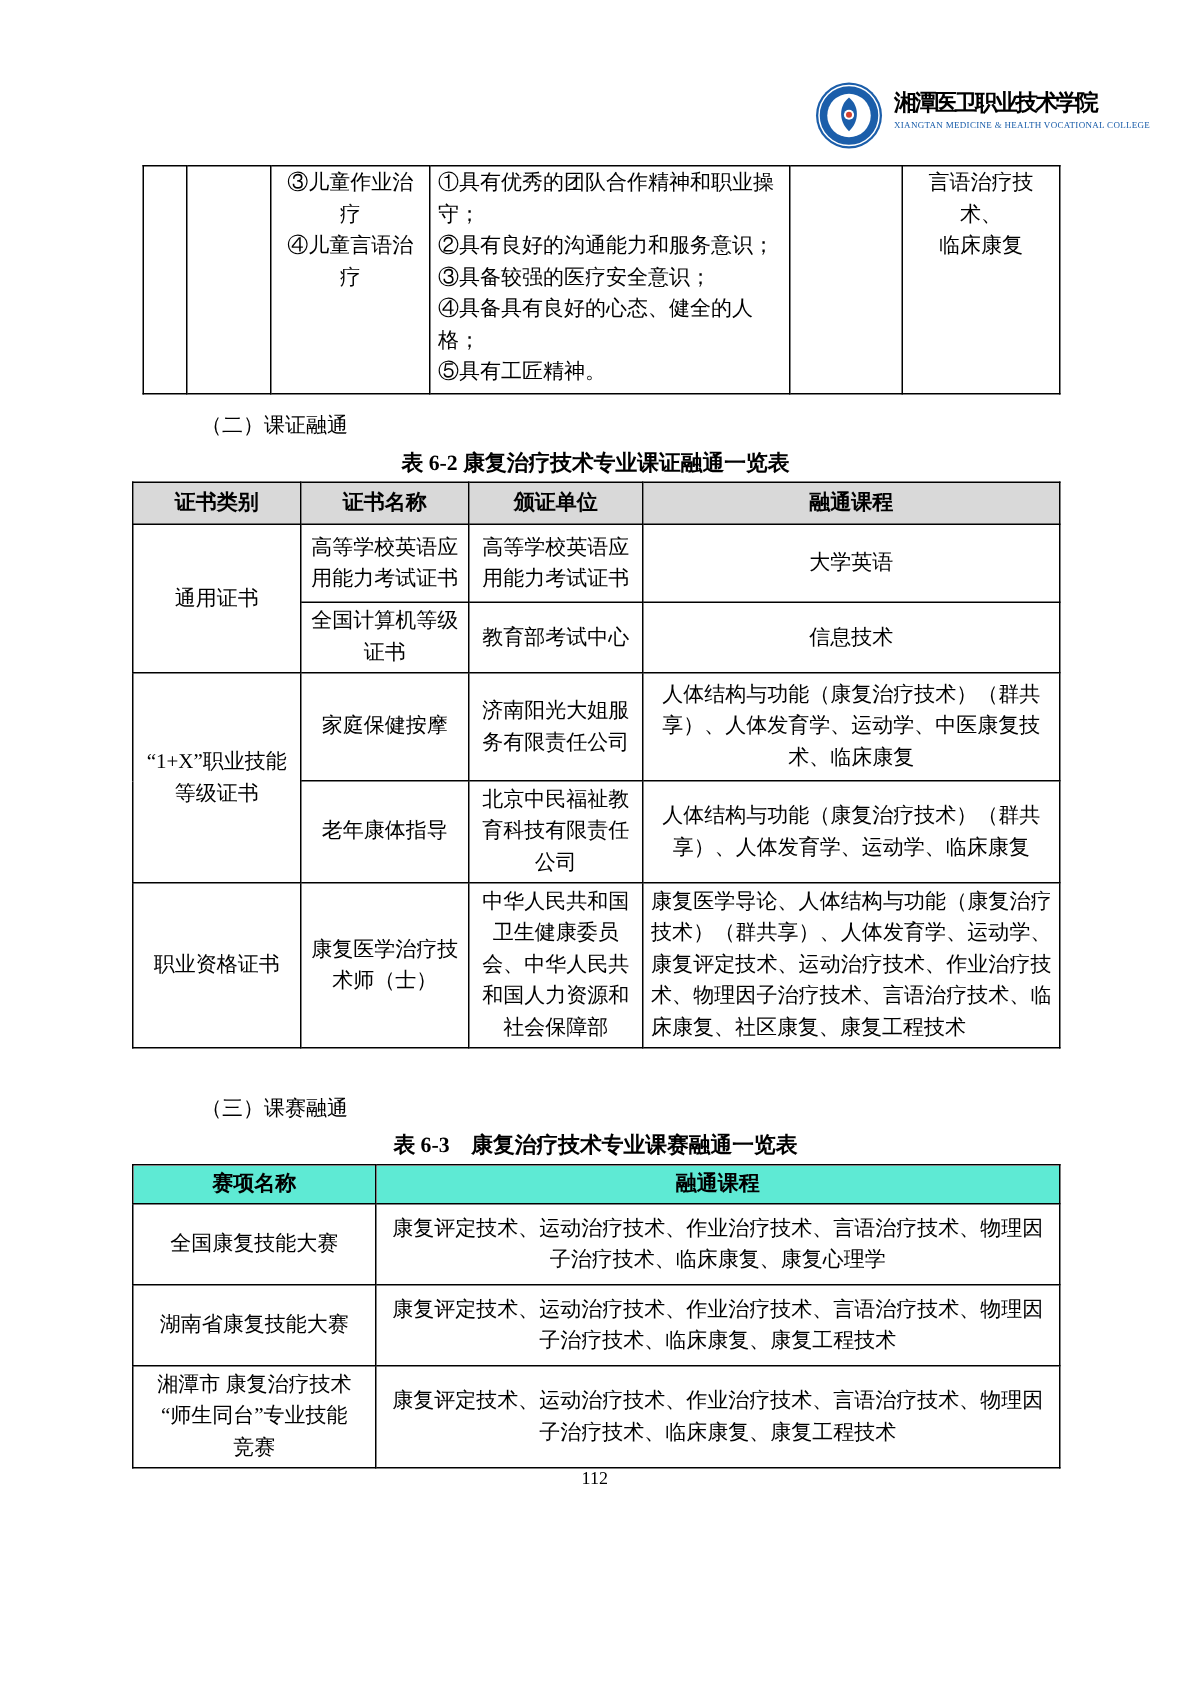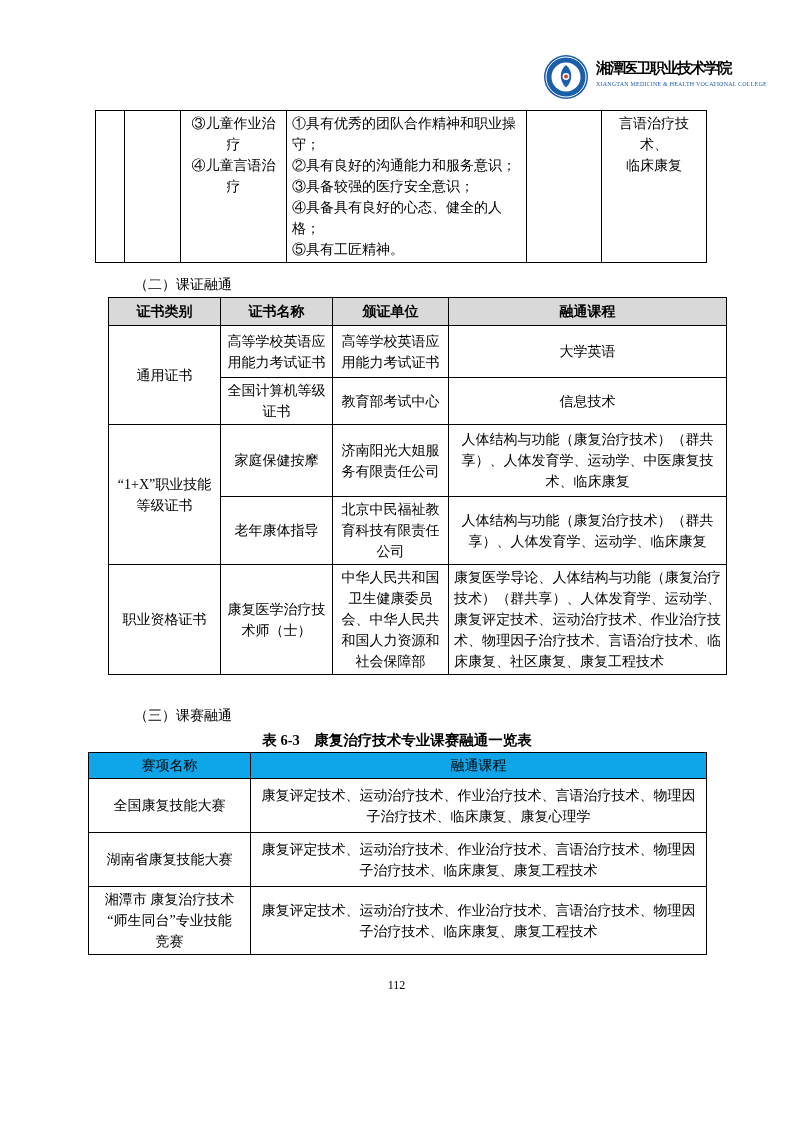--- a/index.html
+++ b/index.html
@@ -34,43 +34,43 @@
     border: 1px solid #000;
     font-size: 14px;
     line-height: 1.5;
     padding: 2px 5px;
     overflow: hidden;
     word-break: break-all;
   }
 
   
   .continued { margin-left: 7px; width: 611px; }
-  .continued td { vertical-align: top; }
+  .continued td { vertical-align: top; font-family: Liberation Mono, monospace; }
   .continued tr { height: 145px; }
   .pre { white-space: pre-line; }
   .center { text-align: center; }
 
   
   .section-heading { font-size: 14px; line-height: 22px; margin: 11px 0 0 46px; }
   .section-heading.second { margin-top: 30px; }
   .table-title { text-align: center; font-weight: bold; font-size: 14.5px; line-height: 22px; margin-top: 2px; }
 
   
-  .t62 { width: 618px; margin-top: 1px; margin-left: 20px; }
+  .t62 { width: 618px; margin-top: 1px; }
   .t62 th { background: #d9d9d9; height: 23px; font-weight: bold; text-align: center; line-height: 1.2; }
   .t62 td { vertical-align: middle; text-align: center; }
   .t62 tr.r1 { height: 52px; }
   .t62 tr.r2 { height: 46px; }
   .t62 tr.r3 { height: 72px; }
   .t62 tr.r4 { height: 60px; }
   .t62 td.justify { text-align: justify; }
 
   
   .t63 { width: 618px; margin-top: 1px; }
-  .t63 th { background: #0ea5e9; height: 21px; font-weight: normal; line-height: 1.2; }
+  .t63 th { background: #5eead4; height: 21px; font-weight: bold; line-height: 1.2; }
   .t63 td { vertical-align: middle; text-align: center; }
   .t63 tr.s1 { height: 54px; }
   .t63 tr.s2 { height: 54px; }
   .t63 tr.s3 { height: 68px; }
 
   
   .page-number {
     position: absolute; top: 978px; left: 0; right: 0;
     text-align: center; font-size: 12px;
   }
@@ -122,20 +122,21 @@
 ④具备具有良好的心态、健全的人格；
 ⑤具有工匠精神。</td>
           <td></td>
           <td class="pre center">言语治疗技术、
 临床康复</td>
         </tr>
       </tbody>
     </table>
 
     <div class="section-heading">（二）课证融通</div>
+    <div class="table-title">表 6-2 康复治疗技术专业课证融通一览表</div>
 
     <table class="tbl t62">
       <colgroup>
         <col style="width:112px">
           <col style="width:112px">
           <col style="width:116px">
           <col style="width:278px">
       </colgroup>
       <tbody>
         <tr>

